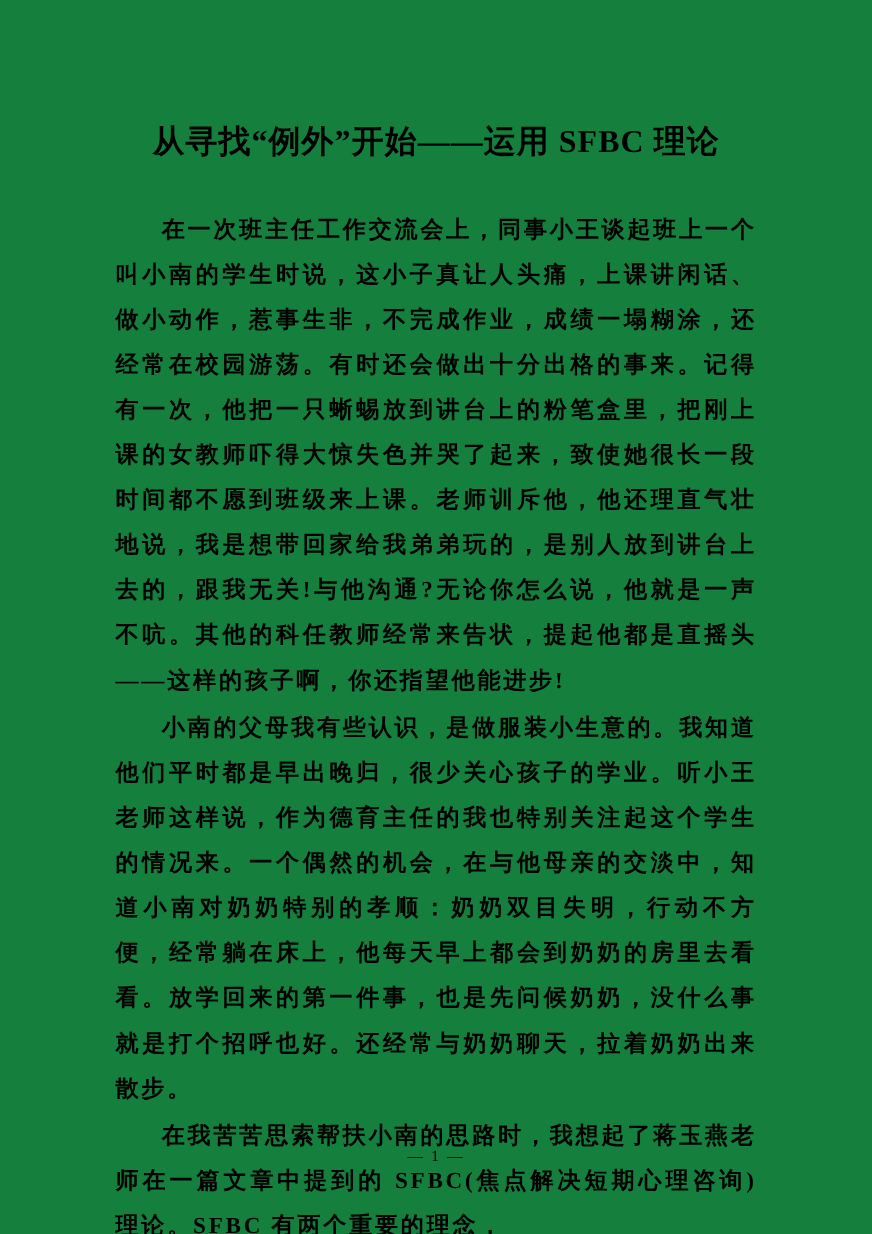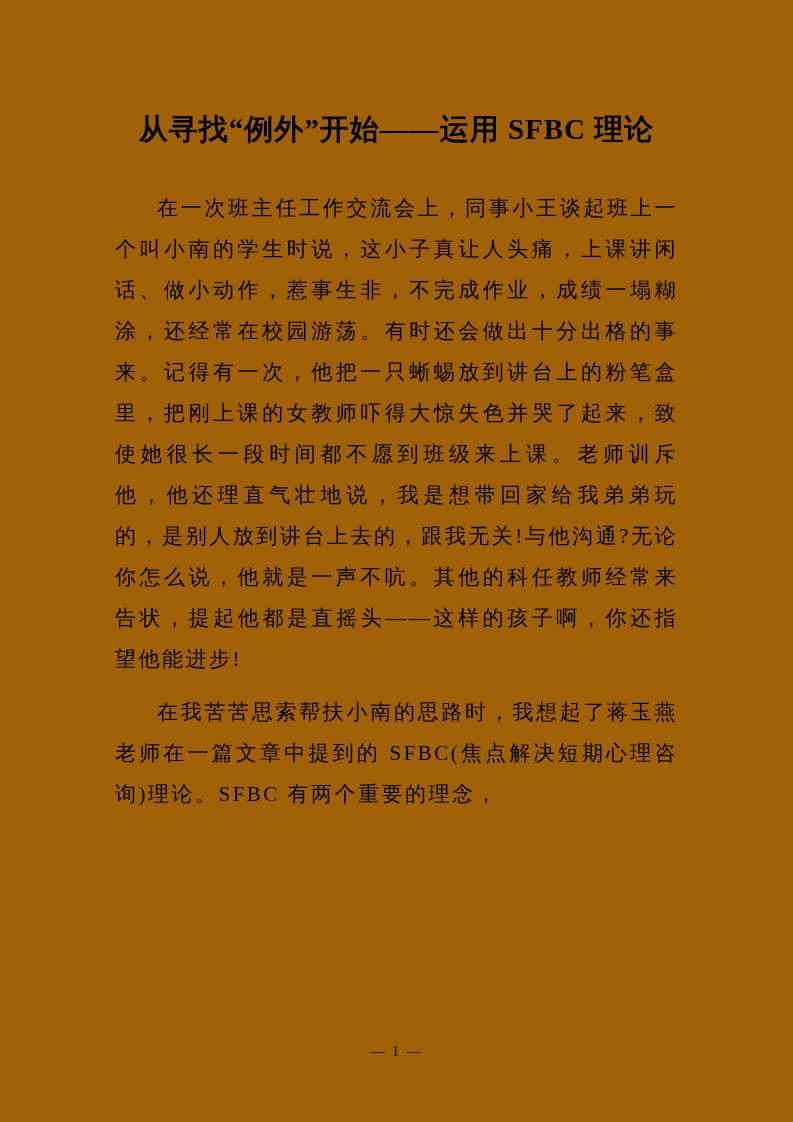--- a/index.html
+++ b/index.html
@@ -4,47 +4,48 @@
 <style>
   html, body {
     margin: 0;
     padding: 0;
     background: #ffffff;
   }
   .page {
     position: relative;
     width: 793px;
     height: 1122px;
-    background: #a16207;
+    background: #15803d;
     box-sizing: border-box;
     padding: 90px 103px 16px 103px;
     font-family: "Liberation Serif", "DejaVu Serif", serif;
     color: #000000;
     overflow: hidden;
   }
   .doc-title {
     margin: 14px 0 34px 0;
     text-align: center;
     font-weight: bold;
     font-size: 29px;
     line-height: 50px;
     letter-spacing: 1px;
   }
   .doc-title .title-line {
     display: block;
   }
   .body-text p {
-    margin: 12px;
+    margin: 2px;
     font-size: 21px;
     line-height: 41px;
     text-align: justify;
     text-justify: inter-ideograph;
     text-indent: 2em;
     letter-spacing: 2.5px;
     word-break: break-all;
+    font-weight: bold;
   }
   .page-footer {
     position: absolute;
     left: 0;
     right: 0;
     bottom: 62px;
     text-align: center;
     font-size: 14px;
     letter-spacing: 2px;
     color: #000000;
@@ -54,18 +55,19 @@
 <body>
 
 <div class="page">
 
   <h1 class="doc-title">
     <span class="title-line">从寻找“例外”开始——运用 SFBC 理论</span>
   </h1>
 
   <div class="body-text">
     <p><span>在一次班主任工作交流会上，同事小王谈起班上一个叫小南的学生时说，这小子真让人头痛，上课讲闲话、做小动作，惹事生非，不完成作业，成绩一塌糊涂，还经常在校园游荡。有时还会做出十分出格的事来。记得有一次，他把一只蜥蜴放到讲台上的粉笔盒里，把刚上课的女教师吓得大惊失色并哭了起来，致使她很长一段时间都不愿到班级来上课。老师训斥他，他还理直气壮地说，我是想带回家给我弟弟玩的，是别人放到讲台上去的，跟我无关!与他沟通?无论你怎么说，他就是一声不吭。其他的科任教师经常来告状，提起他都是直摇头——这样的孩子啊，你还指望他能进步!</span></p>
+    <p><span>小南的父母我有些认识，是做服装小生意的。我知道他们平时都是早出晚归，很少关心孩子的学业。听小王老师这样说，作为德育主任的我也特别关注起这个学生的情况来。一个偶然的机会，在与他母亲的交淡中，知道小南对奶奶特别的孝顺：奶奶双目失明，行动不方便，经常躺在床上，他每天早上都会到奶奶的房里去看看。放学回来的第一件事，也是先问候奶奶，没什么事就是打个招呼也好。还经常与奶奶聊天，拉着奶奶出来散步。</span></p>
     <p><span>在我苦苦思索帮扶小南的思路时，我想起了蒋玉燕老师在一篇文章中提到的 SFBC(焦点解决短期心理咨询)理论。SFBC 有两个重要的理念，</span></p>
   </div>
 
   <div class="page-footer">— 1 —</div>
 
 </div>
 
 </body></html>

